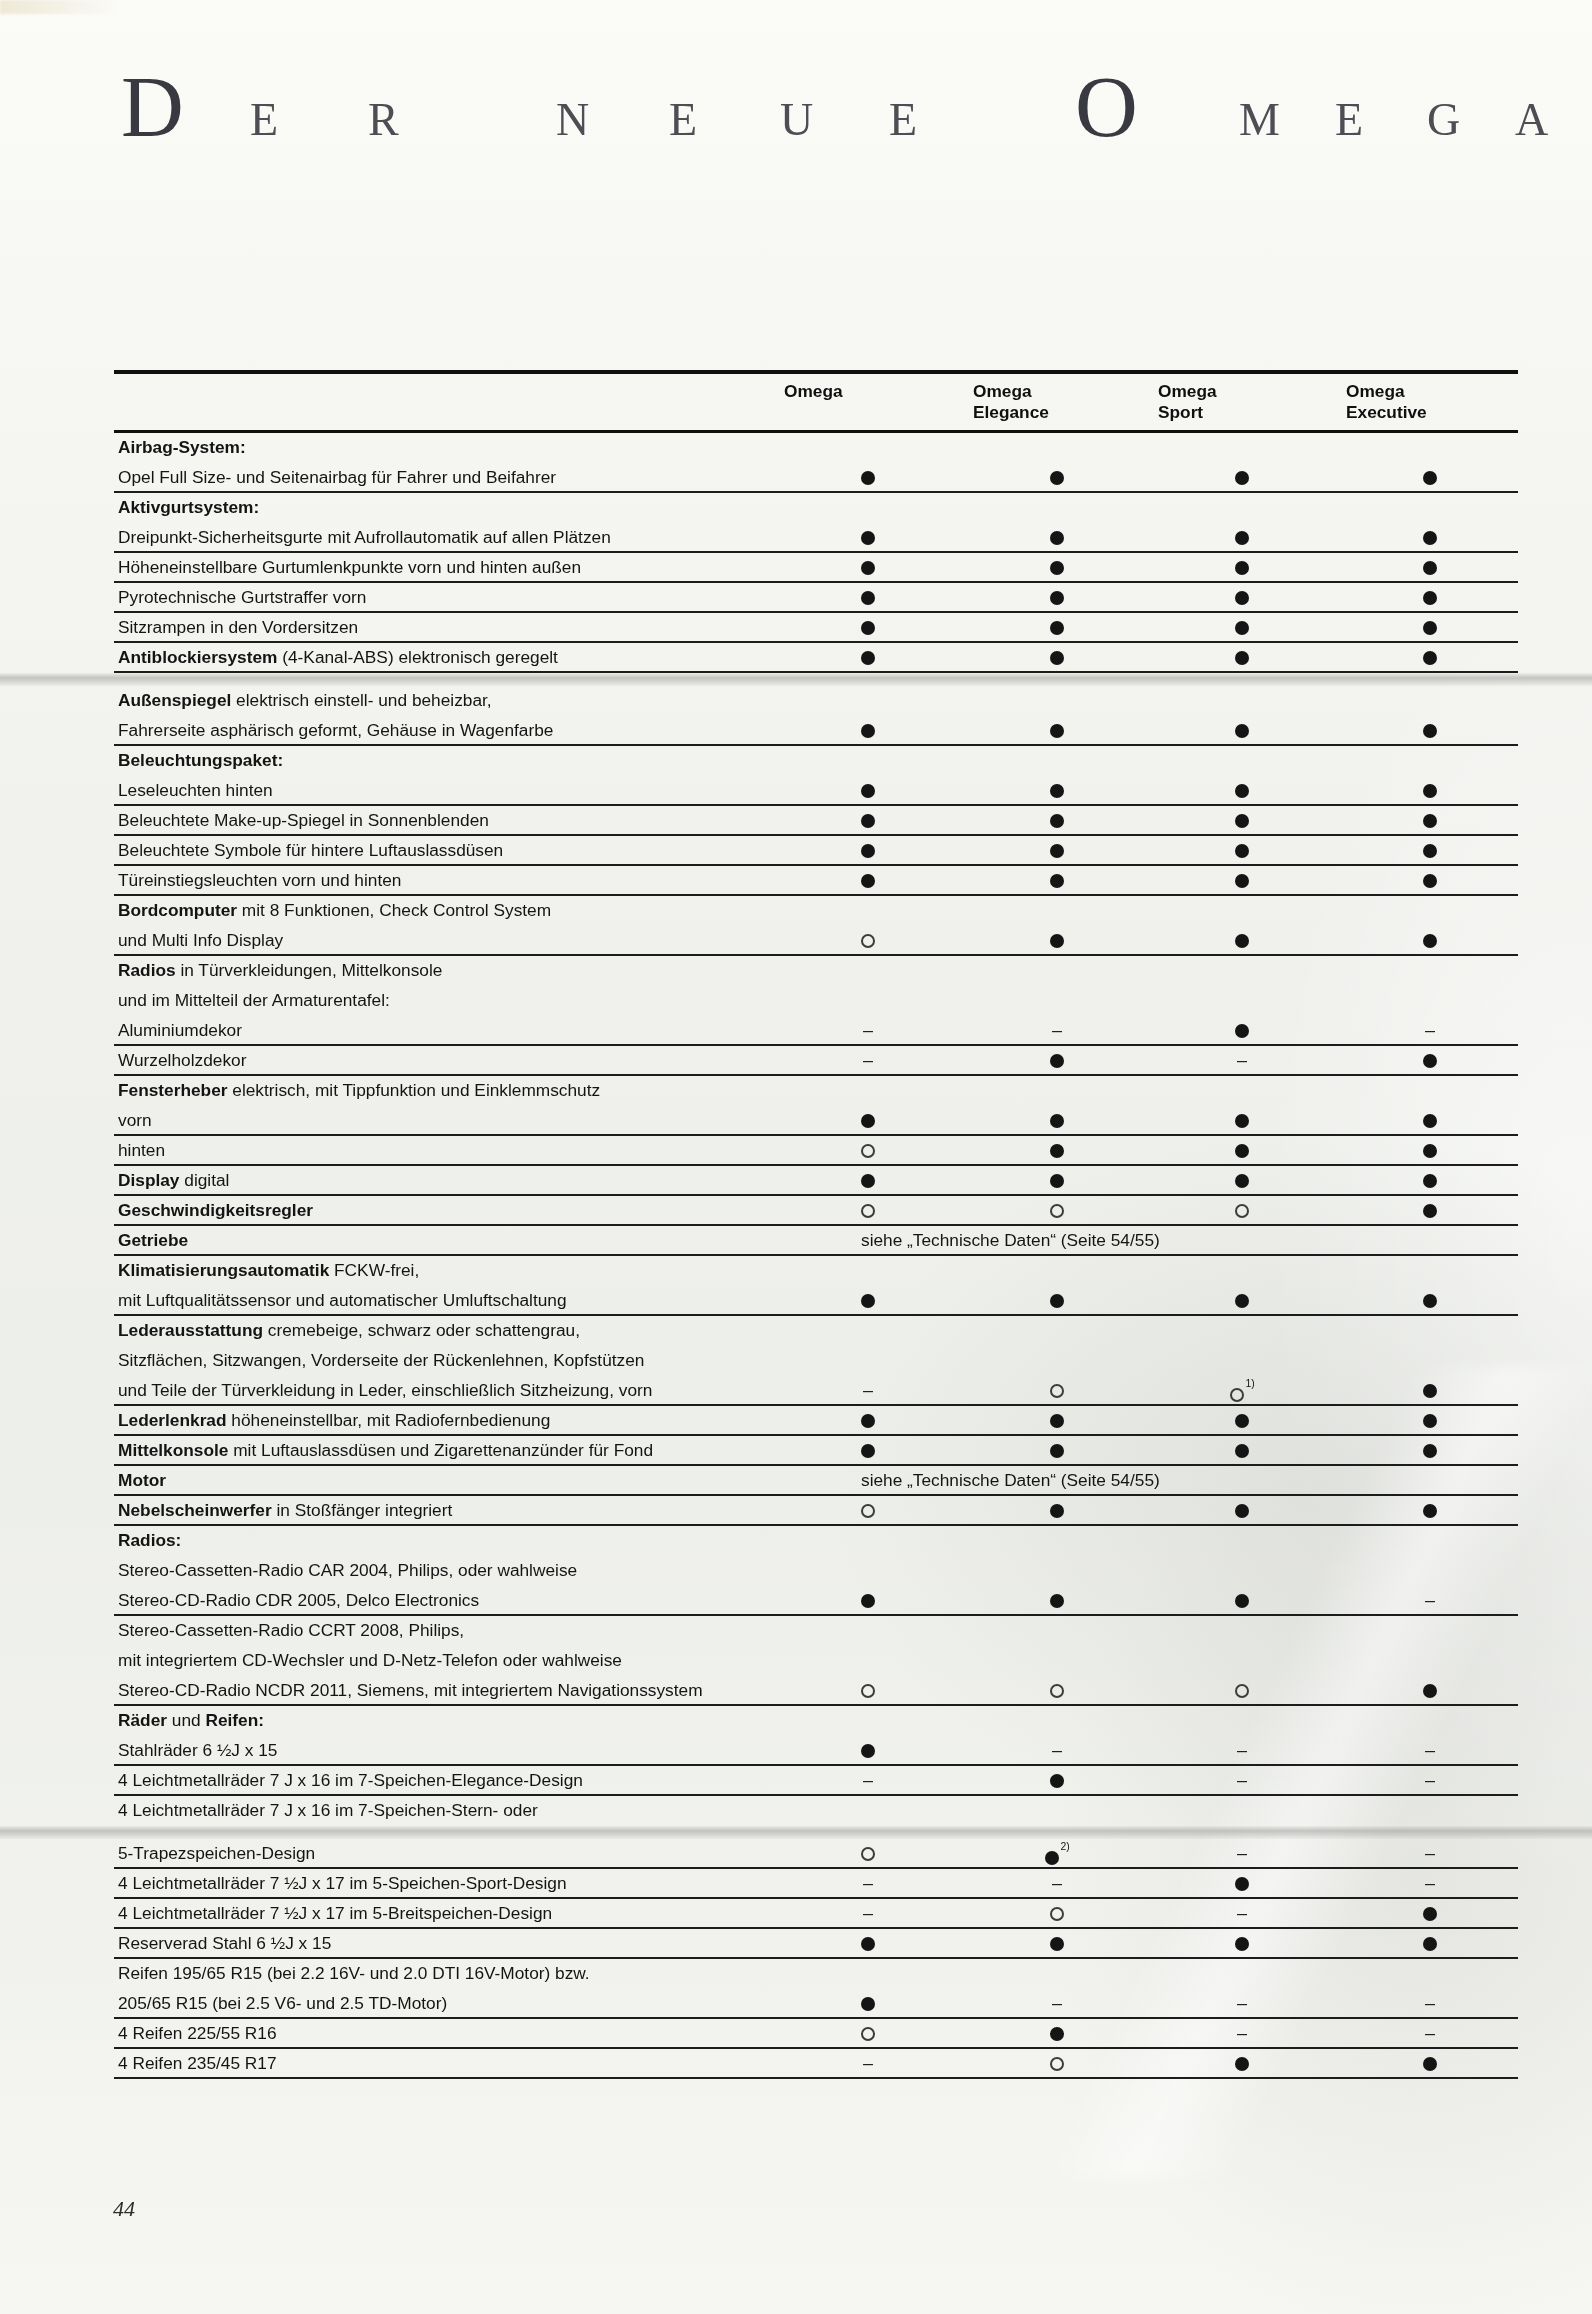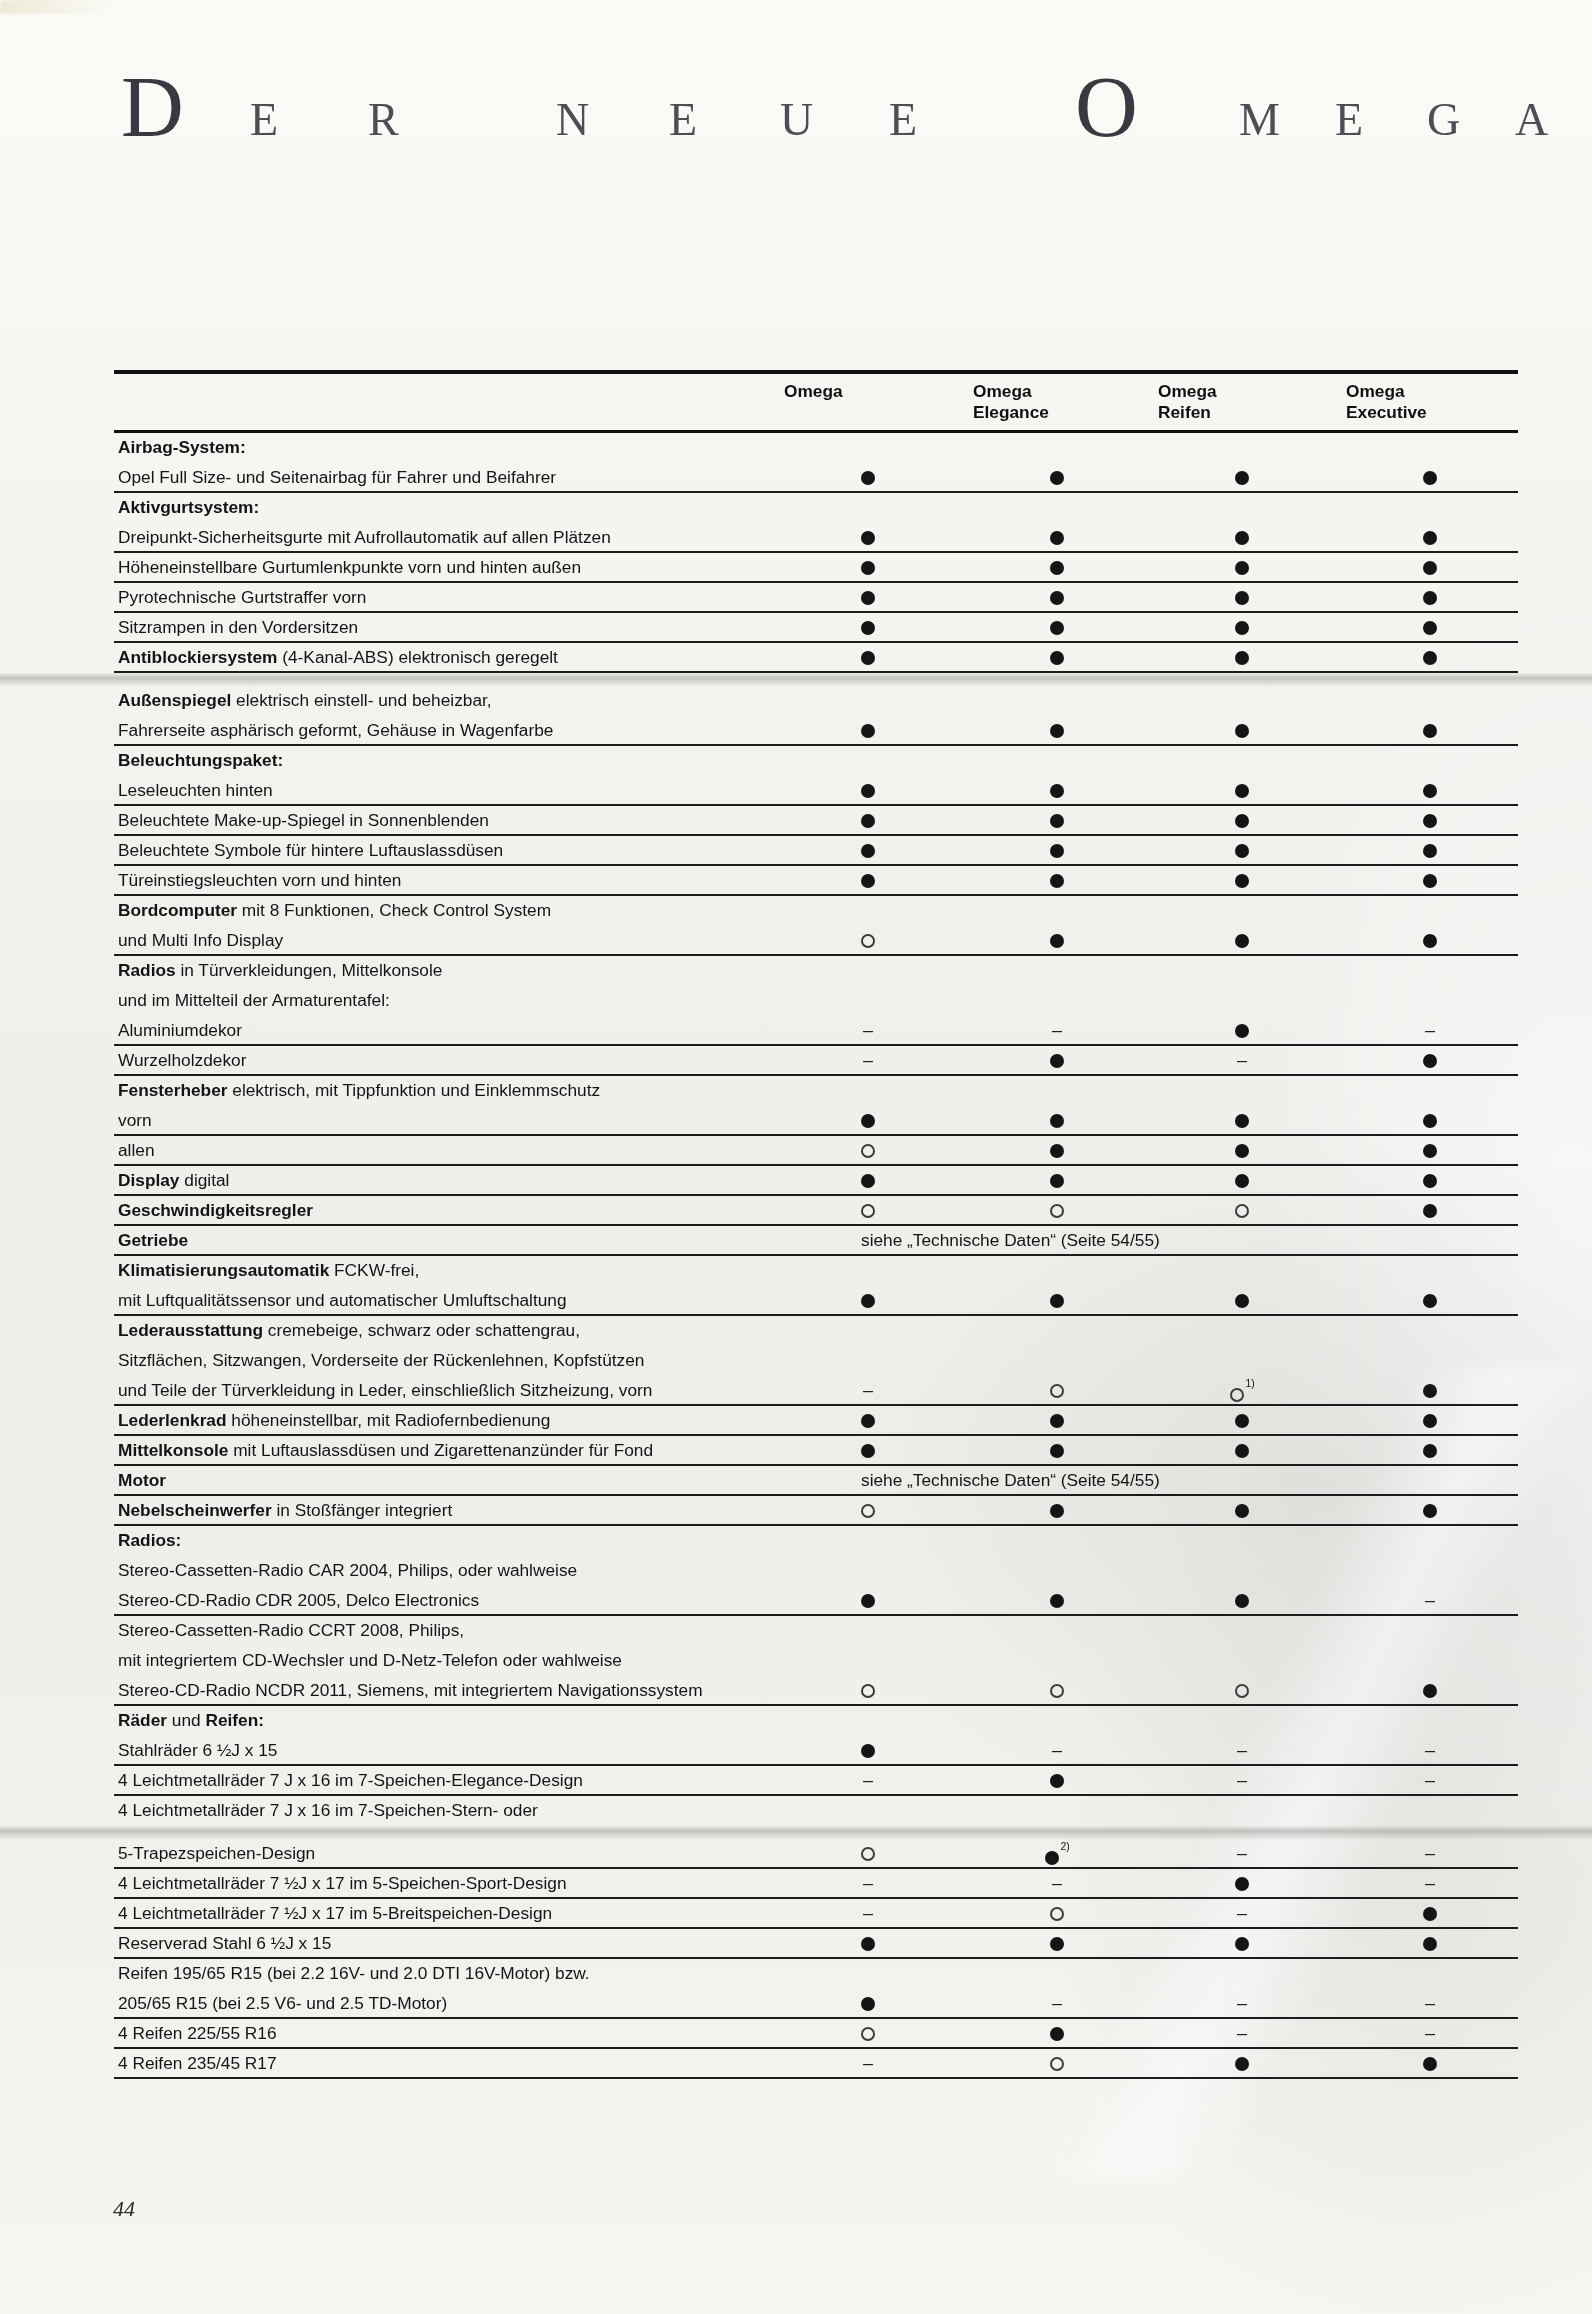--- a/index.html
+++ b/index.html
@@ -101,21 +101,21 @@
     <div class="thead">
         <div class="col-h" style="left: 754px;">
           <div>Omega</div>
         </div>
         <div class="col-h" style="left: 943px;">
           <div>Omega</div>
           <div>Elegance</div>
         </div>
         <div class="col-h" style="left: 1128px;">
           <div>Omega</div>
-          <div>Reifen</div>
+          <div>Sport</div>
         </div>
         <div class="col-h" style="left: 1316px;">
           <div>Omega</div>
           <div>Executive</div>
         </div>
       </div>
     <div class="tbody">
         <div class="line"><span class="lab"><span class="b">Airbag-System:</span></span></div>
         <div class="line ruled"><span class="lab"><span>Opel Full Size- und Seitenairbag für Fahrer und Beifahrer</span></span><span class="mk" style="left: 754px;"><span class="dot"></span></span><span class="mk" style="left: 943px;"><span class="dot"></span></span><span class="mk" style="left: 1128px;"><span class="dot"></span></span><span class="mk" style="left: 1316px;"><span class="dot"></span></span></div>
         <div class="line"><span class="lab"><span class="b">Aktivgurtsystem:</span></span></div>
@@ -133,21 +133,21 @@
         <div class="line ruled"><span class="lab"><span>Beleuchtete Symbole für hintere Luftauslassdüsen</span></span><span class="mk" style="left: 754px;"><span class="dot"></span></span><span class="mk" style="left: 943px;"><span class="dot"></span></span><span class="mk" style="left: 1128px;"><span class="dot"></span></span><span class="mk" style="left: 1316px;"><span class="dot"></span></span></div>
         <div class="line ruled"><span class="lab"><span>Türeinstiegsleuchten vorn und hinten</span></span><span class="mk" style="left: 754px;"><span class="dot"></span></span><span class="mk" style="left: 943px;"><span class="dot"></span></span><span class="mk" style="left: 1128px;"><span class="dot"></span></span><span class="mk" style="left: 1316px;"><span class="dot"></span></span></div>
         <div class="line"><span class="lab"><span class="b">Bordcomputer</span><span> mit 8 Funktionen, Check Control System</span></span></div>
         <div class="line ruled"><span class="lab"><span>und Multi Info Display</span></span><span class="mk" style="left: 754px;"><span class="ring"></span></span><span class="mk" style="left: 943px;"><span class="dot"></span></span><span class="mk" style="left: 1128px;"><span class="dot"></span></span><span class="mk" style="left: 1316px;"><span class="dot"></span></span></div>
         <div class="line"><span class="lab"><span class="b">Radios</span><span> in Türverkleidungen, Mittelkonsole</span></span></div>
         <div class="line"><span class="lab"><span>und im Mittelteil der Armaturentafel:</span></span></div>
         <div class="line ruled"><span class="lab"><span>Aluminiumdekor</span></span><span class="mk" style="left: 754px;"><span class="dash">–</span></span><span class="mk" style="left: 943px;"><span class="dash">–</span></span><span class="mk" style="left: 1128px;"><span class="dot"></span></span><span class="mk" style="left: 1316px;"><span class="dash">–</span></span></div>
         <div class="line ruled"><span class="lab"><span>Wurzelholzdekor</span></span><span class="mk" style="left: 754px;"><span class="dash">–</span></span><span class="mk" style="left: 943px;"><span class="dot"></span></span><span class="mk" style="left: 1128px;"><span class="dash">–</span></span><span class="mk" style="left: 1316px;"><span class="dot"></span></span></div>
         <div class="line"><span class="lab"><span class="b">Fensterheber</span><span> elektrisch, mit Tippfunktion und Einklemmschutz</span></span></div>
         <div class="line ruled"><span class="lab"><span>vorn</span></span><span class="mk" style="left: 754px;"><span class="dot"></span></span><span class="mk" style="left: 943px;"><span class="dot"></span></span><span class="mk" style="left: 1128px;"><span class="dot"></span></span><span class="mk" style="left: 1316px;"><span class="dot"></span></span></div>
-        <div class="line ruled"><span class="lab"><span>allen</span></span><span class="mk" style="left: 754px;"><span class="ring"></span></span><span class="mk" style="left: 943px;"><span class="dot"></span></span><span class="mk" style="left: 1128px;"><span class="dot"></span></span><span class="mk" style="left: 1316px;"><span class="dot"></span></span></div>
+        <div class="line ruled"><span class="lab"><span>hinten</span></span><span class="mk" style="left: 754px;"><span class="ring"></span></span><span class="mk" style="left: 943px;"><span class="dot"></span></span><span class="mk" style="left: 1128px;"><span class="dot"></span></span><span class="mk" style="left: 1316px;"><span class="dot"></span></span></div>
         <div class="line ruled"><span class="lab"><span class="b">Display</span><span> digital</span></span><span class="mk" style="left: 754px;"><span class="dot"></span></span><span class="mk" style="left: 943px;"><span class="dot"></span></span><span class="mk" style="left: 1128px;"><span class="dot"></span></span><span class="mk" style="left: 1316px;"><span class="dot"></span></span></div>
         <div class="line ruled"><span class="lab"><span class="b">Geschwindigkeitsregler</span></span><span class="mk" style="left: 754px;"><span class="ring"></span></span><span class="mk" style="left: 943px;"><span class="ring"></span></span><span class="mk" style="left: 1128px;"><span class="ring"></span></span><span class="mk" style="left: 1316px;"><span class="dot"></span></span></div>
         <div class="line ruled"><span class="lab"><span class="b">Getriebe</span></span><span class="span-note">siehe „Technische Daten“ (Seite 54/55)</span></div>
         <div class="line"><span class="lab"><span class="b">Klimatisierungsautomatik</span><span> FCKW-frei,</span></span></div>
         <div class="line ruled"><span class="lab"><span>mit Luftqualitätssensor und automatischer Umluftschaltung</span></span><span class="mk" style="left: 754px;"><span class="dot"></span></span><span class="mk" style="left: 943px;"><span class="dot"></span></span><span class="mk" style="left: 1128px;"><span class="dot"></span></span><span class="mk" style="left: 1316px;"><span class="dot"></span></span></div>
         <div class="line"><span class="lab"><span class="b">Lederausstattung</span><span> cremebeige, schwarz oder schattengrau,</span></span></div>
         <div class="line"><span class="lab"><span>Sitzflächen, Sitzwangen, Vorderseite der Rückenlehnen, Kopfstützen</span></span></div>
         <div class="line ruled"><span class="lab"><span>und Teile der Türverkleidung in Leder, einschließlich Sitzheizung, vorn</span></span><span class="mk" style="left: 754px;"><span class="dash">–</span></span><span class="mk" style="left: 943px;"><span class="ring"></span></span><span class="mk" style="left: 1128px;"><span class="ring"></span><sup>1)</sup></span><span class="mk" style="left: 1316px;"><span class="dot"></span></span></div>
         <div class="line ruled"><span class="lab"><span class="b">Lederlenkrad</span><span> höheneinstellbar, mit Radiofernbedienung</span></span><span class="mk" style="left: 754px;"><span class="dot"></span></span><span class="mk" style="left: 943px;"><span class="dot"></span></span><span class="mk" style="left: 1128px;"><span class="dot"></span></span><span class="mk" style="left: 1316px;"><span class="dot"></span></span></div>
         <div class="line ruled"><span class="lab"><span class="b">Mittelkonsole</span><span> mit Luftauslassdüsen und Zigarettenanzünder für Fond</span></span><span class="mk" style="left: 754px;"><span class="dot"></span></span><span class="mk" style="left: 943px;"><span class="dot"></span></span><span class="mk" style="left: 1128px;"><span class="dot"></span></span><span class="mk" style="left: 1316px;"><span class="dot"></span></span></div>

